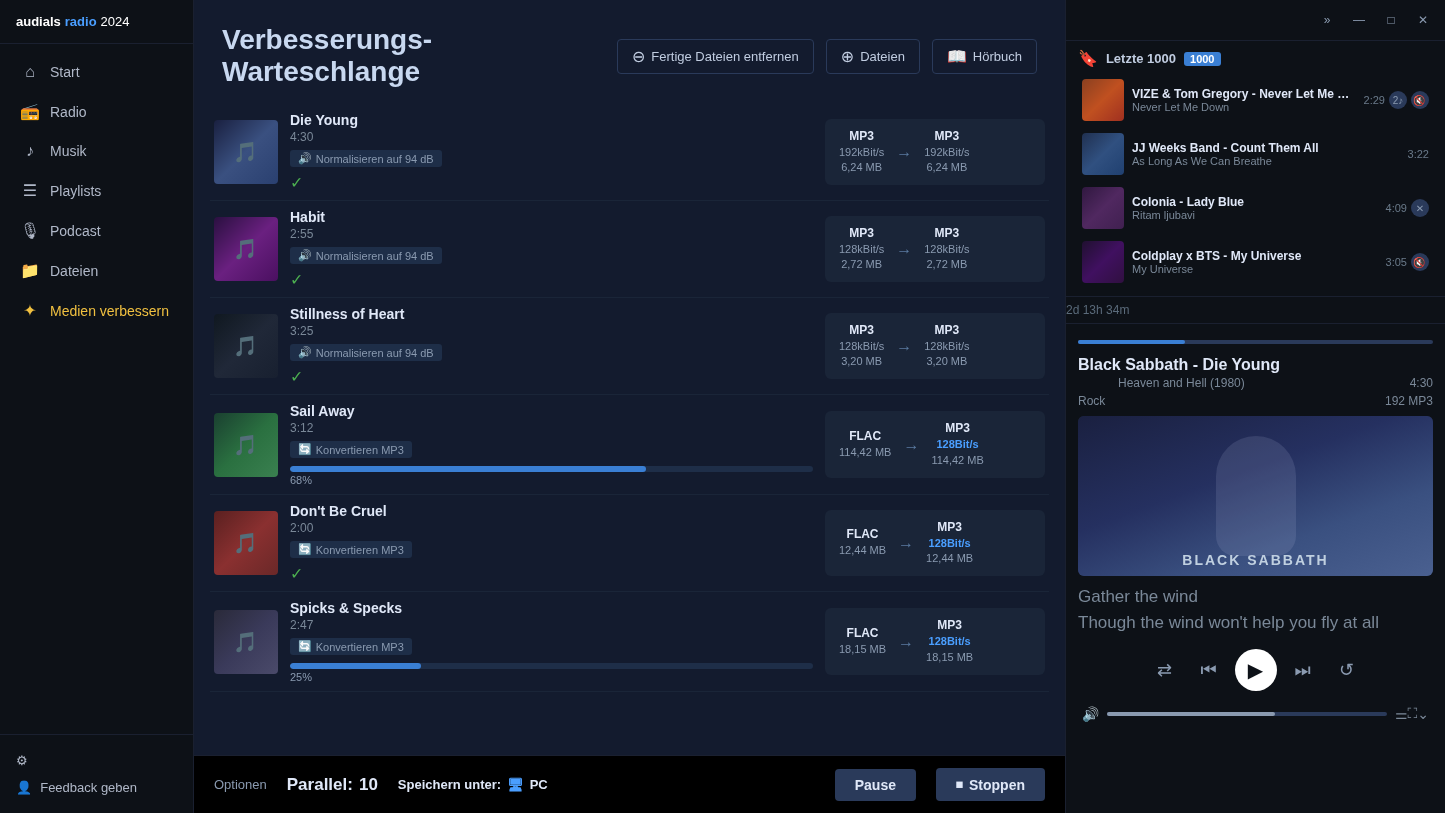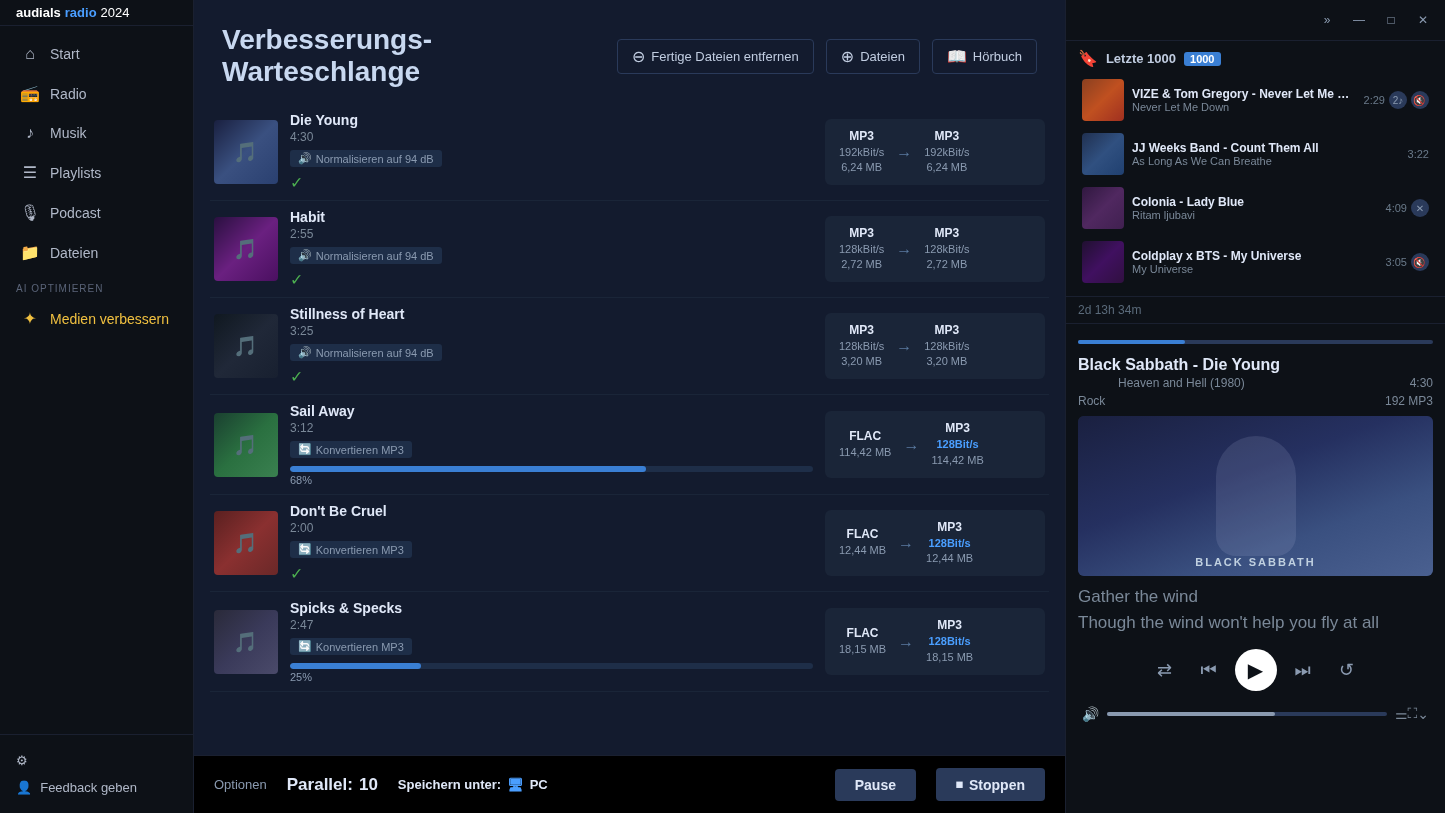--- a/index.html
+++ b/index.html
@@ -9,21 +9,21 @@
     .sidebar {
       width: 194px;
       min-width: 194px;
       background: #0d1117;
       display: flex;
       flex-direction: column;
       padding: 0;
       border-right: 1px solid #1a2030;
     }
     .sidebar-logo {
-      padding: 5px 16px;
+      padding: 14px 16px;
       font-size: 13px;
       color: #fff;
       background: #0d1117;
       border-bottom: 1px solid #1a2030;
     }
     .sidebar-logo .logo-text { display: flex; align-items: center; gap: 4px; }
     .logo-audials { color: #fff; font-weight: 600; }
     .logo-radio { color: #4a9eff; font-weight: 600; }
     .logo-year { color: #fff; font-weight: 400; }
     .sidebar-nav { flex: 1; padding: 8px 0; }
@@ -298,21 +298,21 @@
       height: 18px;
       border-radius: 50%;
       background: #2a3a5a;
       display: flex;
       align-items: center;
       justify-content: center;
       font-size: 10px;
       color: #8a9ab0;
     }
 
-    .time-remaining { padding: 6px 12px; font-size: 12px; color: #5a6a7a; border-bottom: 1px solid #1a2030; }
+    .time-remaining { padding: 6px 0; font-size: 12px; color: #5a6a7a; border-bottom: 1px solid #1a2030; }
 
     
     .player-section {
       flex: 1;
       padding: 12px;
       display: flex;
       flex-direction: column;
       gap: 8px;
       overflow: hidden;
     }
@@ -451,21 +451,20 @@
     </div>
     <div class="sidebar-item">
       <span class="icon">🎙</span>
       <span>Podcast</span>
     </div>
     <div class="sidebar-item">
       <span class="icon">📁</span>
       <span>Dateien</span>
     </div>
 
-    <div class="sidebar-section-label">AI OPTIMIEREN</div>
     <div class="sidebar-item ai-item active">
       <span class="icon">✦</span>
       <span>Medien verbessern</span>
     </div>
   </div>
 
   <div class="sidebar-footer">
     <div class="sidebar-footer-item">
       <span>⚙</span>
     </div>
@@ -759,21 +758,21 @@
         <span>4:30</span>
       </div>
       <div class="player-track-format">
         <span>Rock</span>
         <span>192 MP3</span>
       </div>
     </div>
 
     <div class="player-album-art">
       <div class="album-art-placeholder art-black-sabbath" style="position:relative;">
-        <div style="position:absolute;bottom:8px;left:0;right:0;text-align:center;font-size:11px;font-weight:700;color:#c0d0e0;letter-spacing:2px;text-transform:uppercase">BLACK SABBATH</div>
+        <div style="position:absolute;bottom:8px;left:0;right:0;text-align:center;font-size:14px;font-weight:700;color:#c0d0e0;letter-spacing:2px;text-transform:uppercase">BLACK SABBATH</div>
 
         <div style="width:80px;height:120px;background:rgba(180,190,220,0.15);border-radius:40px 40px 20px 20px;position:relative"></div>
       </div>
     </div>
 
     <div class="player-lyrics">
       <div>Gather the wind</div>
       <div>Though the wind won't help you fly at all</div>
     </div>
 

